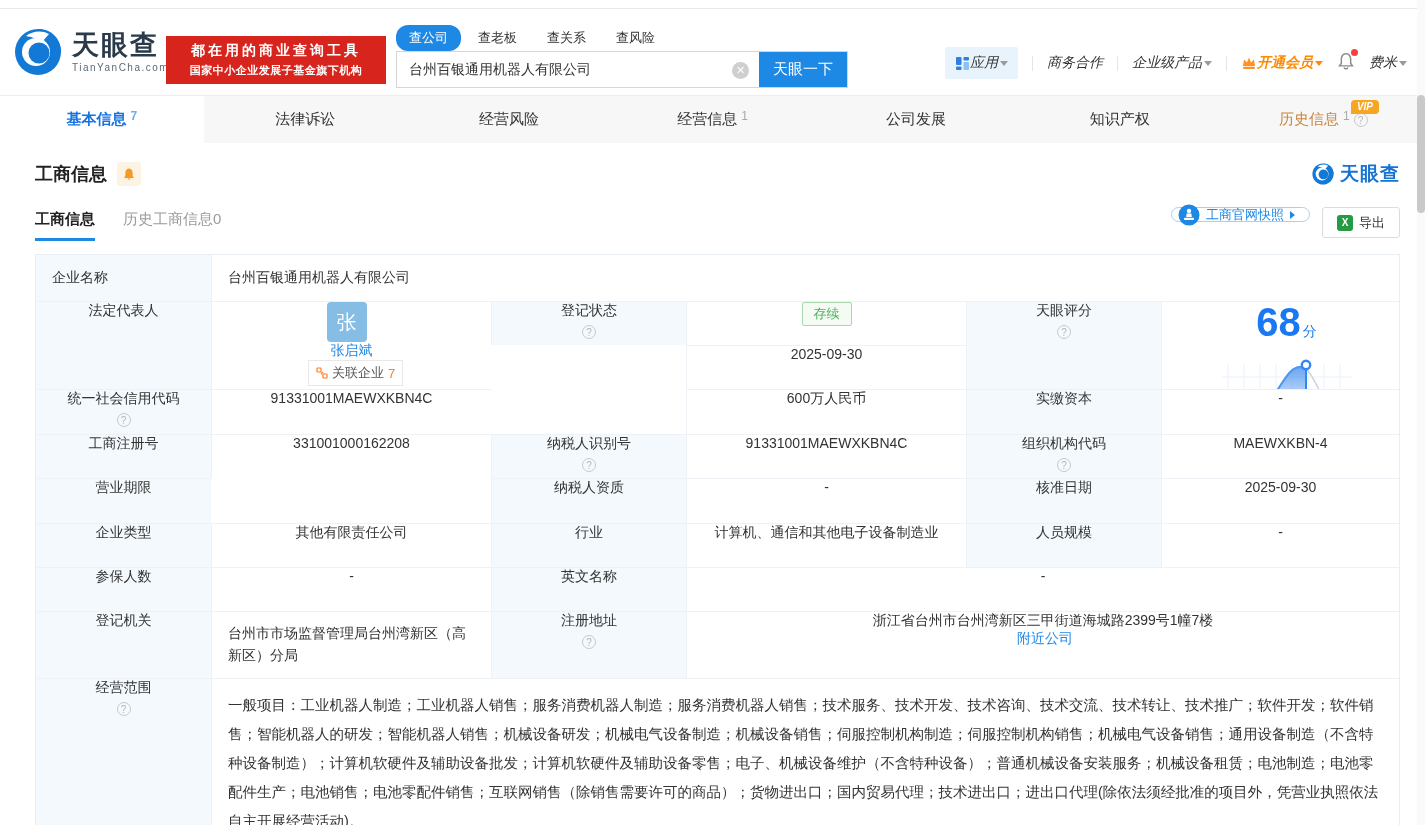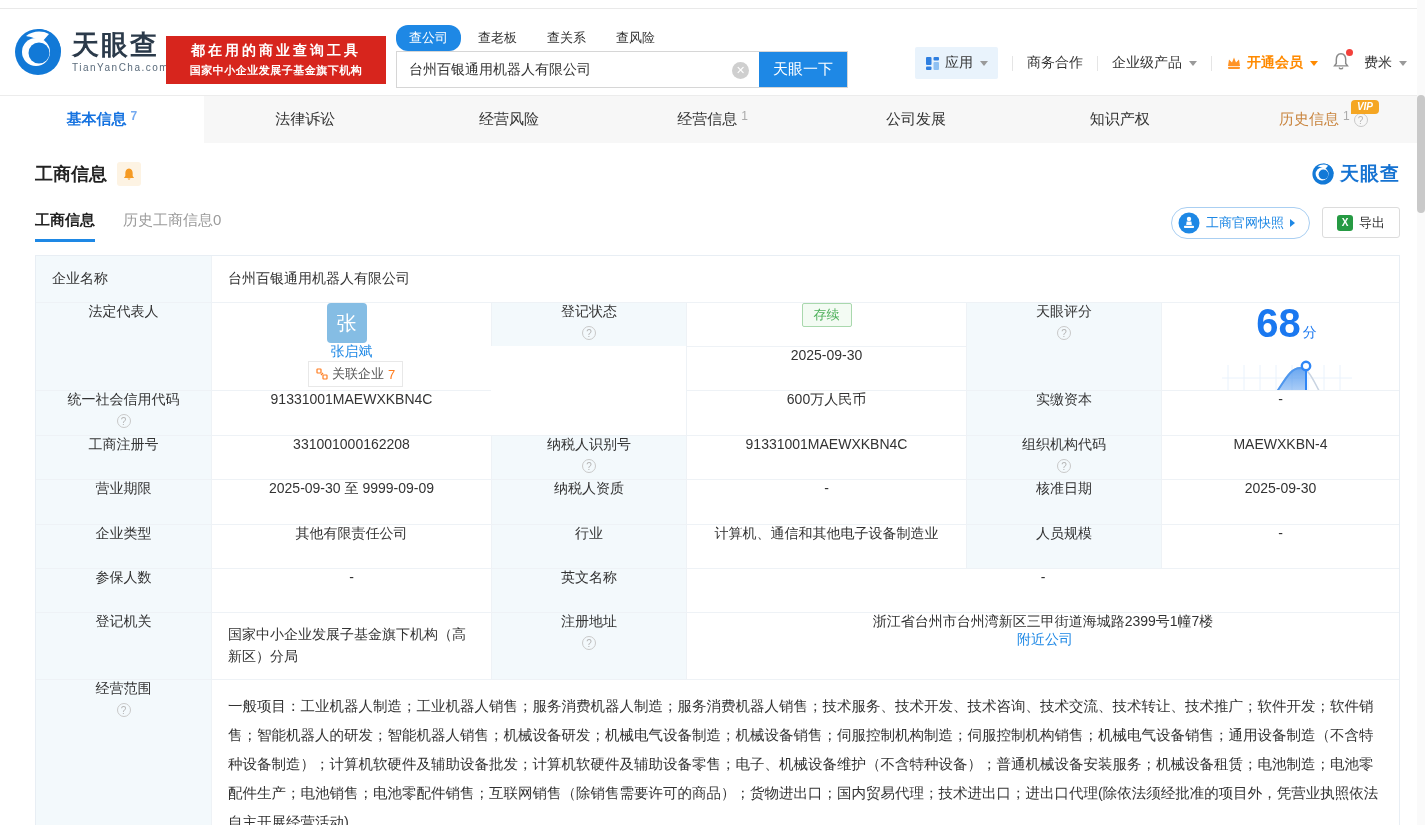--- a/index.html
+++ b/index.html
@@ -23,21 +23,21 @@
   .search-tab.active { background:#1e88e5; color:#fff;border-radius:12px; }
   .search-box { display:flex; height:37px; border:1px solid #d6d6d6; position:relative; }
   .search-input { flex:1; border:none; outline:none; font-size:14px; padding:0 36px 0 12px; color:#333;
     font-family:inherit; }
   .clear-btn { position:absolute; right:98px; top:10px; width:17px; height:17px; border-radius:50%;
     background:#cfcfcf; color:#fff; font-size:11px; line-height:17px; text-align:center; cursor:pointer; }
   .search-go { width:88px; background:#1e88e5; color:#fff; border:none; font-size:15px; cursor:pointer;
     font-family:inherit; }
 
   .topnav { position:absolute; right:18px; top:38px; display:flex; align-items:center; gap:14px; font-size:14px; }
-  .tn-item { display:flex; align-items:center; gap:5px; cursor:pointer; white-space:nowrap; }
+  .tn-item { display:flex; align-items:center; cursor:pointer; white-space:nowrap;font-style:italic; }
   .apps-btn { background:#e9f3fc; padding:7px 10px; border-radius:2px; }
   .divider { width:1px; height:15px; background:#e5e5e5; }
   .vip-link { color:#ff8a00; font-weight:bold; }
   .caret { width:0; height:0; border-left:4px solid transparent; border-right:4px solid transparent;
     border-top:5px solid #9a9a9a; margin-left:2px; }
   .vip-link .caret { border-top-color:#ff8a00; }
   .bell-wrap { position:relative; cursor:pointer; }
   .red-dot { position:absolute; right:-3px; top:-3px; width:7px; height:7px; border-radius:50%; background:#f3413b; }
 
   
@@ -62,21 +62,21 @@
   .watermark { margin-left:auto; display:flex; align-items:center; gap:5px; }
   .watermark .wm-text { font-size:19px; font-weight:bold; color:#1673d2; letter-spacing:1px; }
 
   .subtab-row { display:flex; align-items:center; margin:20px 25px 0 35px; }
   .subtab { font-size:15px; margin-right:28px; cursor:pointer; position:relative; padding-bottom:12px; }
   .subtab.active { color:#222; font-weight:bold; }
   .subtab.active::after { content:""; position:absolute; left:0; right:0; bottom:0; height:3px; background:#1e88e5; }
   .subtab.dim { color:#9b9b9b; }
   .subtab-actions { margin-left:auto; display:flex; gap:12px; padding-bottom:6px; }
   .btn-snapshot { display:flex; align-items:center; gap:6px; border:1px solid #aacff2; background:#fff;
-    color:#1e88e5; font-size:13px; height:32px; padding:0 14px 0 6px; border-radius:16px; cursor:pointer; }
+    color:#1e88e5; font-size:13px; height:15px; padding:0 14px 0 6px; border-radius:16px; cursor:pointer; }
   .btn-snapshot .arrow { width:0; height:0; border-top:4px solid transparent; border-bottom:4px solid transparent;
     border-left:5px solid #1e88e5; }
   .btn-export { display:flex; align-items:center; gap:6px; border:1px solid #dcdcdc; background:#fff;
     color:#333; font-size:13px; height:31px; padding:0 14px; border-radius:3px; cursor:pointer; }
   .xls-icon { width:16px; height:16px; background:#269a43; border-radius:3px; color:#fff; font-size:10px;
     font-weight:bold; line-height:16px; text-align:center; }
 
   
   .biz-table { display:grid; grid-template-columns:175px 280px 195px 280px 195px 1fr;
     grid-template-rows:46px 44px 44px 45px 44px 45px 44px 44px 67px minmax(142px,auto);
@@ -377,23 +377,20 @@
     <span>组织机构代码</span>
     <span class="help"></span>
   </div>
   <div class="tv bt bl" style="grid-area:5/6/6/7">
     <span>MAEWXKBN-4</span>
   </div>
 
   <div class="tl bt" style="grid-area:6/1/7/2">
     <span>营业期限</span>
   </div>
-  <div class="tv bt bl" style="grid-area:6/2/7/3">
-    <span>2025-09-30 至 9999-09-09</span>
-  </div>
   <div class="tl bt bl" style="grid-area:6/3/7/4">
     <span>纳税人资质</span>
   </div>
   <div class="tv bt bl" style="grid-area:6/4/7/5">
     <span>-</span>
   </div>
   <div class="tl bt bl" style="grid-area:6/5/7/6">
     <span>核准日期</span>
   </div>
   <div class="tv bt bl" style="grid-area:6/6/7/7">
@@ -429,21 +426,21 @@
     <span>英文名称</span>
   </div>
   <div class="tv bt bl" style="grid-area:8/4/9/7">
     <span>-</span>
   </div>
 
   <div class="tl bt" style="grid-area:9/1/10/2">
     <span>登记机关</span>
   </div>
   <div class="tv bt bl wrapv" style="grid-area:9/2/10/3; align-items:center">
-    <span>国家中小企业发展子基金旗下机构（高新区）分局</span>
+    <span>台州市市场监督管理局台州湾新区（高新区）分局</span>
   </div>
   <div class="tl bt bl" style="grid-area:9/3/10/4">
     <span>注册地址</span>
     <span class="help"></span>
   </div>
   <div class="tv bt bl" style="grid-area:9/4/10/7">
     <span>浙江省台州市台州湾新区三甲街道海城路2399号1幢7楼</span>
     <a class="link addr-link">附近公司</a>
   </div>
 

